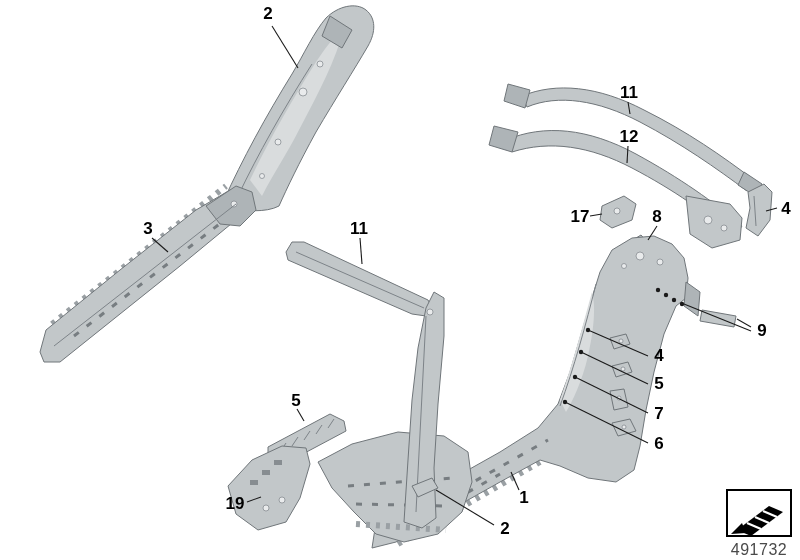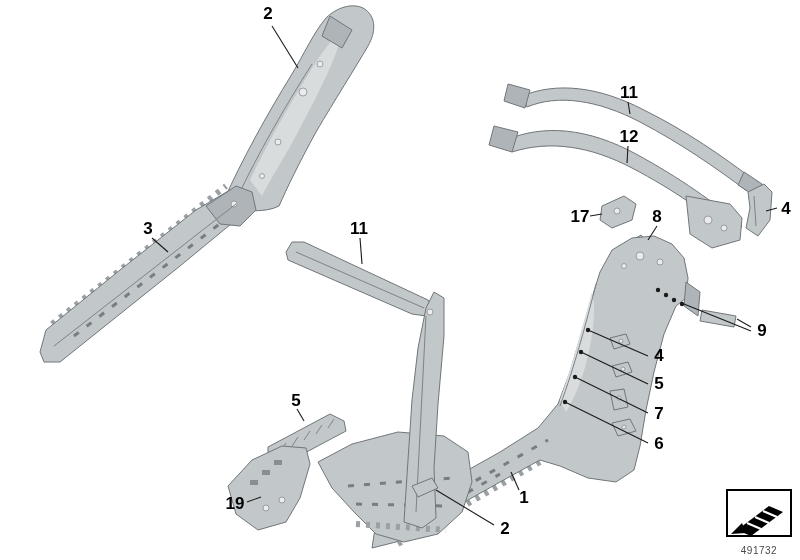--- a/index.html
+++ b/index.html
@@ -20,21 +20,21 @@
   .teeth{stroke:#9aa0a4;stroke-width:6;stroke-dasharray:4 6;fill:none;}
   .slots{stroke:#777d81;stroke-width:3;stroke-dasharray:6 10;fill:none;}
   
   .callout{
     position:absolute;transform:translate(-50%,-50%);
     font-weight:bold;font-size:17px;color:#000;line-height:1;
     cursor:pointer;user-select:none;white-space:nowrap;
   }
   .diagram-id{
     position:absolute;left:759px;top:550px;transform:translate(-50%,-50%);
-    font-size:10px;color:#4a4a4a;letter-spacing:0.5px;
+    font-size:16px;color:#4a4a4a;letter-spacing:0.5px;
   }
   .icon-box{
     position:absolute;left:726px;top:489px;width:66px;height:48px;
     border:2px solid #000;background:#fff;box-sizing:border-box;
   }
   .icon-box svg{position:absolute;left:1px;top:1px;}
 </style>
 </head>
 <body>
 

